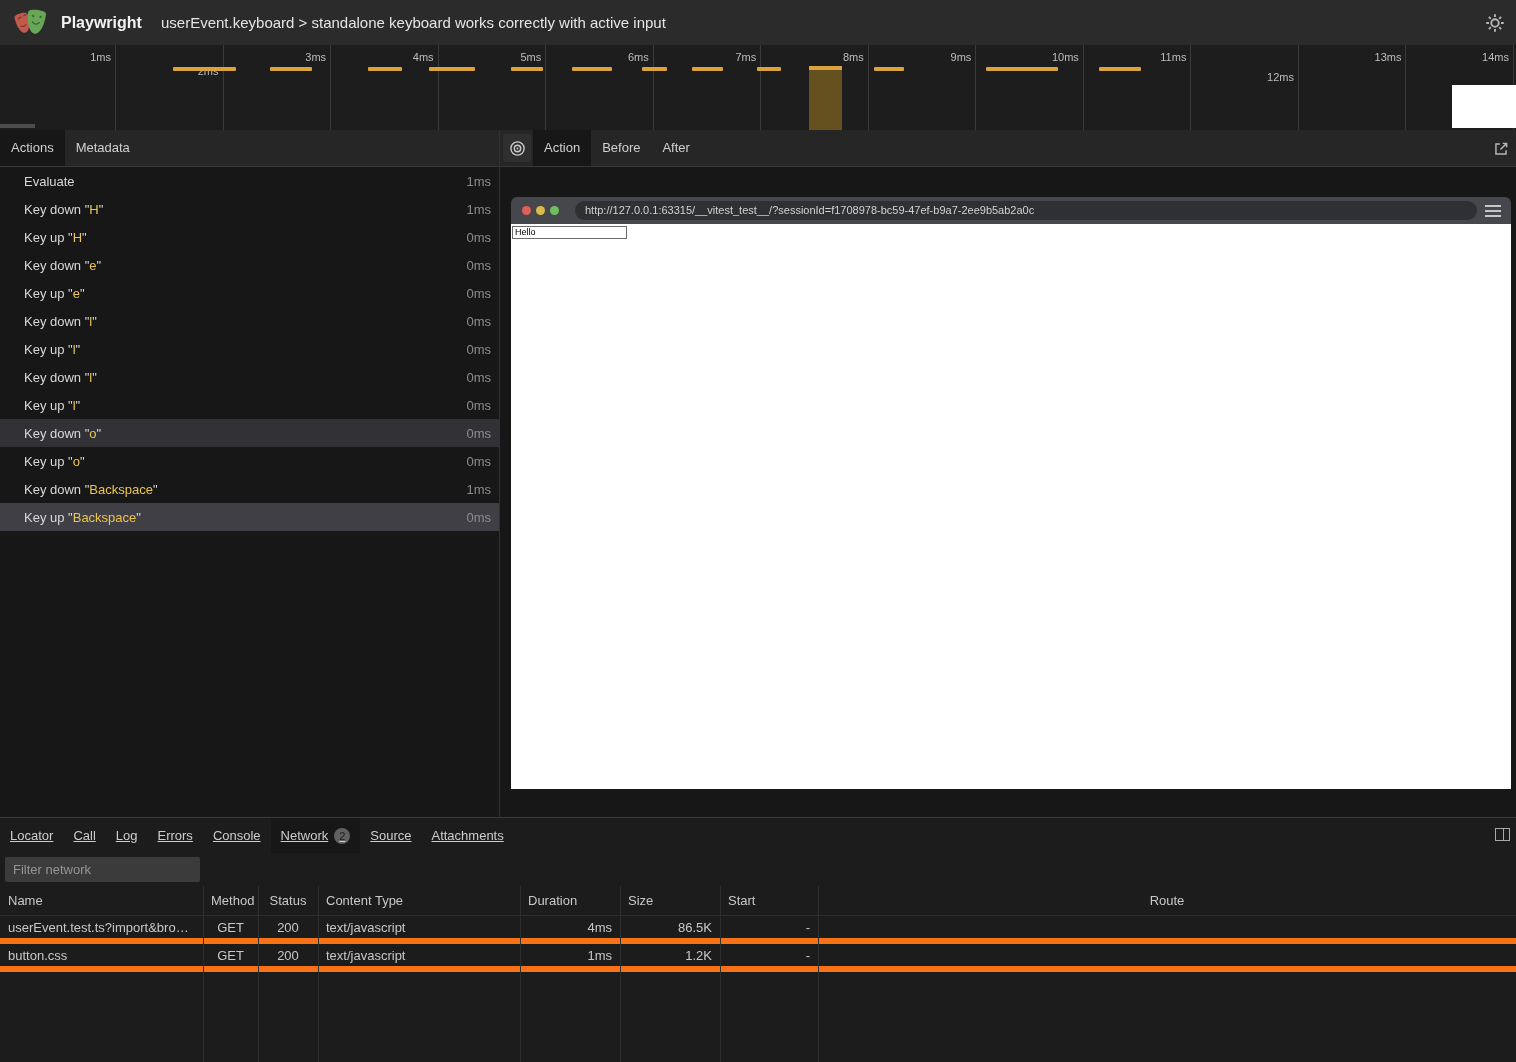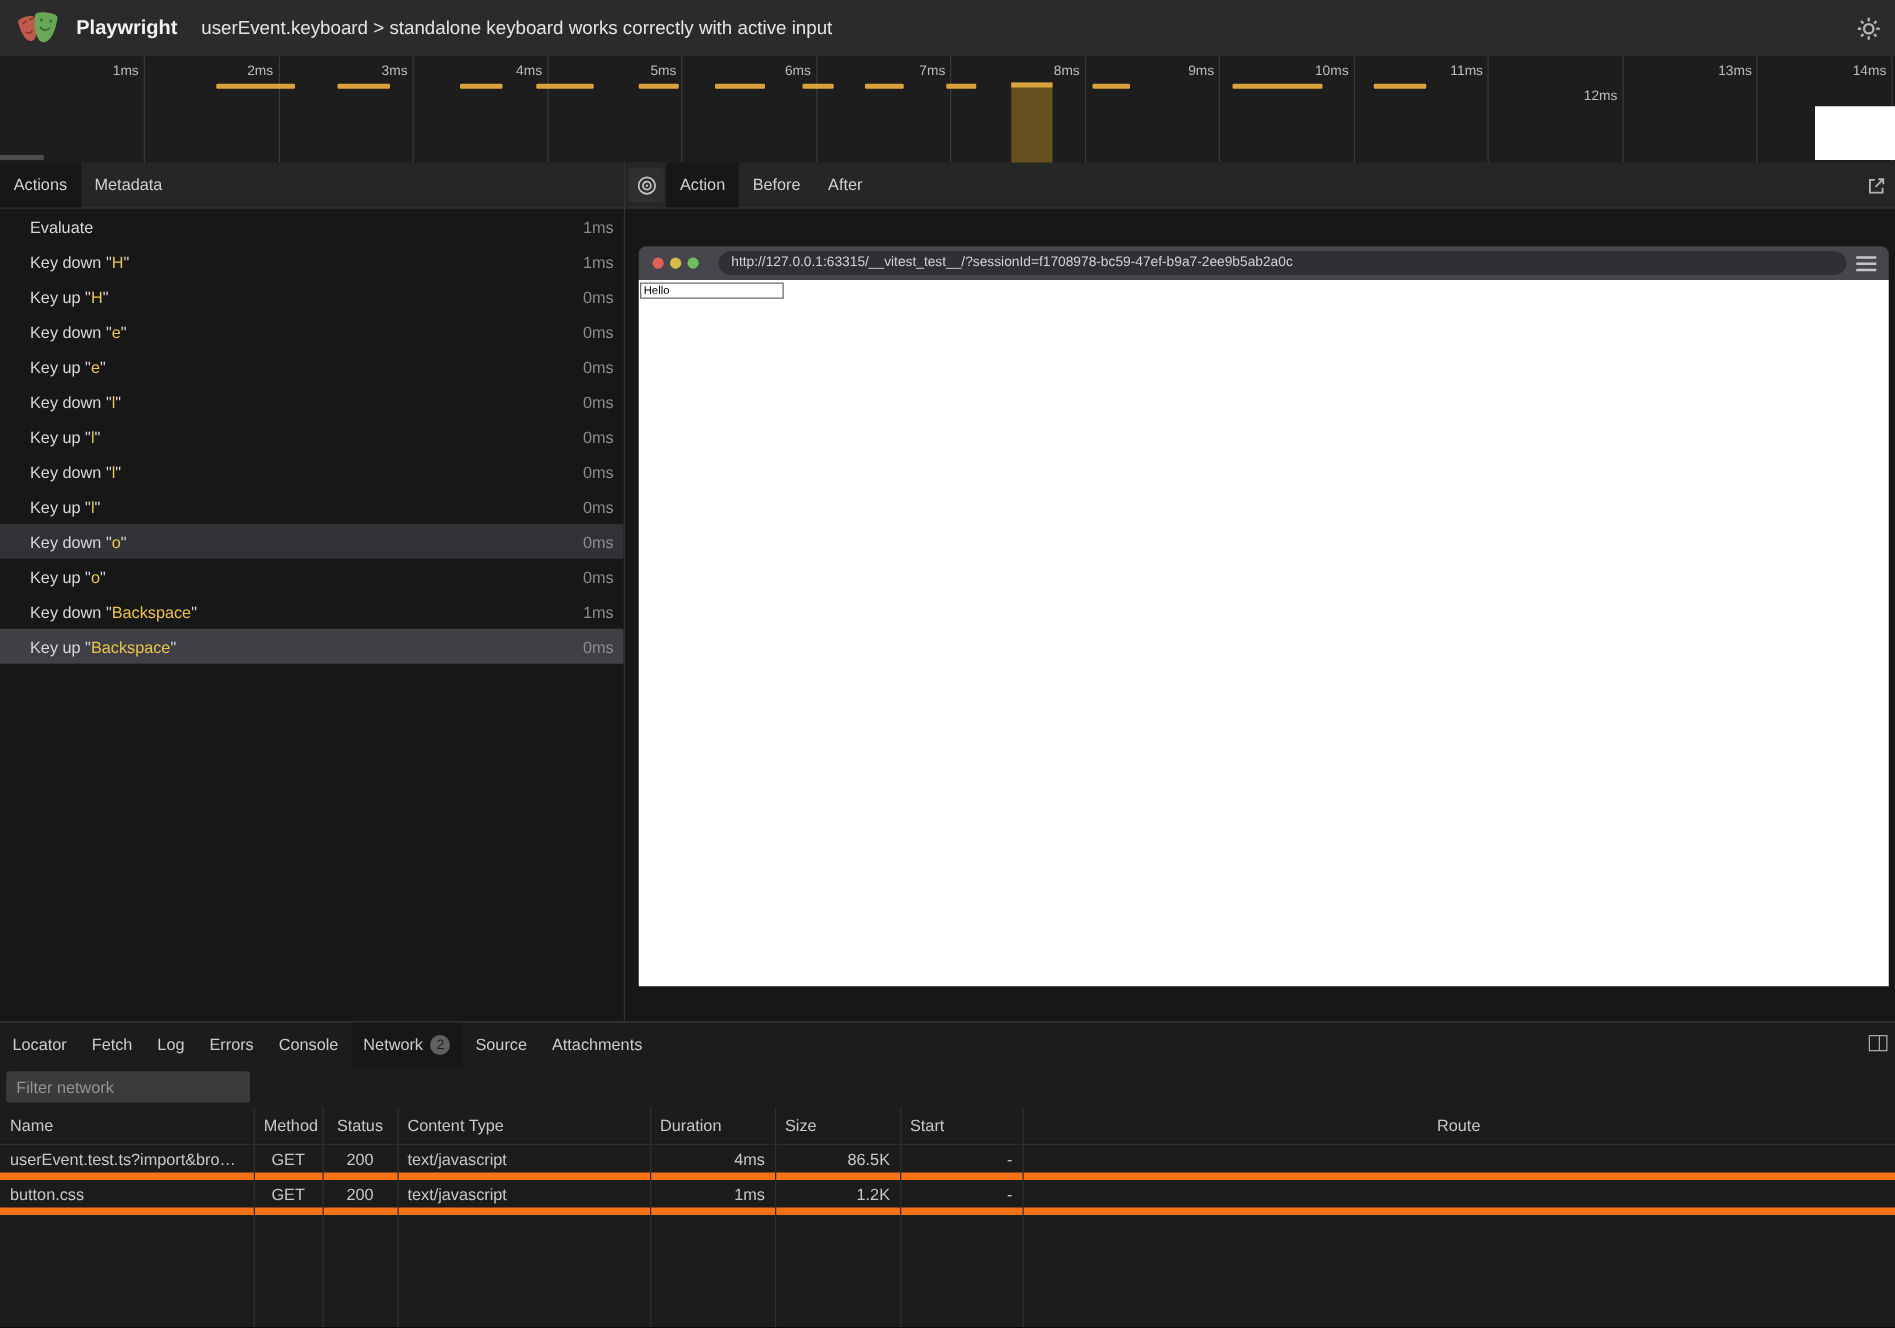--- a/index.html
+++ b/index.html
@@ -53,21 +53,21 @@
   .burger{position:absolute;right:10px;top:8px;cursor:pointer;}
   .burger div{width:16px;height:2px;background:#c6c6c6;margin-bottom:3px;}
   .page{position:relative;height:565px;background:#ffffff;}
   .page-input{position:absolute;left:1px;top:2px;width:115px;height:13px;box-sizing:border-box;background:#fff;
               border:1px solid #6b6b6b;font-family:"Liberation Sans",sans-serif;font-size:9px;color:#000;
               line-height:11px;padding:0 2px;}
 
   
   .bottom{position:absolute;left:0;top:817px;width:1516px;height:245px;background:#1c1c1c;border-top:1px solid #3a3a3a;box-sizing:border-box;}
   .btabs{position:relative;height:35px;display:flex;align-items:stretch;}
-  .btab{line-height:35px;padding:0 10px;color:#cdcdcd;cursor:pointer;display:flex;align-items:center;gap:6px;}
+  .btab{line-height:35px;padding:0 10px;color:#cdcdcd;cursor:pointer;display:flex;align-items:center;gap:6px;text-decoration:underline;}
   .btab.sel{background:#171717;}
   .badge{width:16px;height:16px;border-radius:50%;background:#606060;color:#1c1c1c;font-size:11px;line-height:16px;text-align:center;}
   .split-btn{position:absolute;right:6px;top:10px;width:15px;height:13px;border:1px solid #a9a9a9;box-sizing:border-box;cursor:pointer;}
   .split-btn div{position:absolute;left:55%;top:0;bottom:0;width:1px;background:#a9a9a9;}
   .filterrow{position:relative;height:33px;display:flex;align-items:center;}
   .filter-input{position:absolute;left:5px;top:4px;width:195px;height:25px;box-sizing:border-box;background:#3b3b3b;border:none;
                 border-radius:2px;color:#cfcfcf;font-family:"Liberation Sans",sans-serif;font-size:13px;padding:0 8px;outline:none;}
   .filter-input::placeholder{color:#959595;}
   .chips{position:absolute;left:216px;top:0;height:33px;display:flex;align-items:center;gap:4px;}
   .chip{padding:4px 9px;border-radius:3px;color:#c9c9c9;cursor:pointer;}
@@ -106,21 +106,21 @@
         <circle cx="8" cy="8" r="3"></circle>
         <path d="M8 1v2.2M8 12.8V15M1 8h2.2M12.8 8H15M3.1 3.1l1.5 1.5M11.4 11.4l1.5 1.5M12.9 3.1l-1.5 1.5M4.6 11.4l-1.5 1.5"></path>
       </g>
     </svg>
   </div>
 
   <div class="timeline">
       <div class="tl-line" style="left: 115px;"></div>
       <div class="tl-label" style="left: 53px;">1ms</div>
       <div class="tl-line" style="left: 222.54px;"></div>
-      <div class="tl-label" style="left: 160.54px;">2ms</div>
+      <div class="tl-label" style="left: 160.54px; margin-top: 14px;">2ms</div>
       <div class="tl-line" style="left: 330.08px;"></div>
       <div class="tl-label" style="left: 268.08px;">3ms</div>
       <div class="tl-line" style="left: 437.62px;"></div>
       <div class="tl-label" style="left: 375.62px;">4ms</div>
       <div class="tl-line" style="left: 545.16px;"></div>
       <div class="tl-label" style="left: 483.16px;">5ms</div>
       <div class="tl-line" style="left: 652.7px;"></div>
       <div class="tl-label" style="left: 590.7px;">6ms</div>
       <div class="tl-line" style="left: 760.24px;"></div>
       <div class="tl-label" style="left: 698.24px;">7ms</div>
@@ -255,21 +255,21 @@
       </div>
     </div>
   </div>
 
   <div class="bottom">
     <div class="btabs" id="btabs">
       <div class="btab">
           <span>Locator</span>
         </div>
         <div class="btab">
-          <span>Fetch</span>
+          <span>Call</span>
         </div>
         <div class="btab">
           <span>Log</span>
         </div>
         <div class="btab">
           <span>Errors</span>
         </div>
         <div class="btab">
           <span>Console</span>
         </div>

